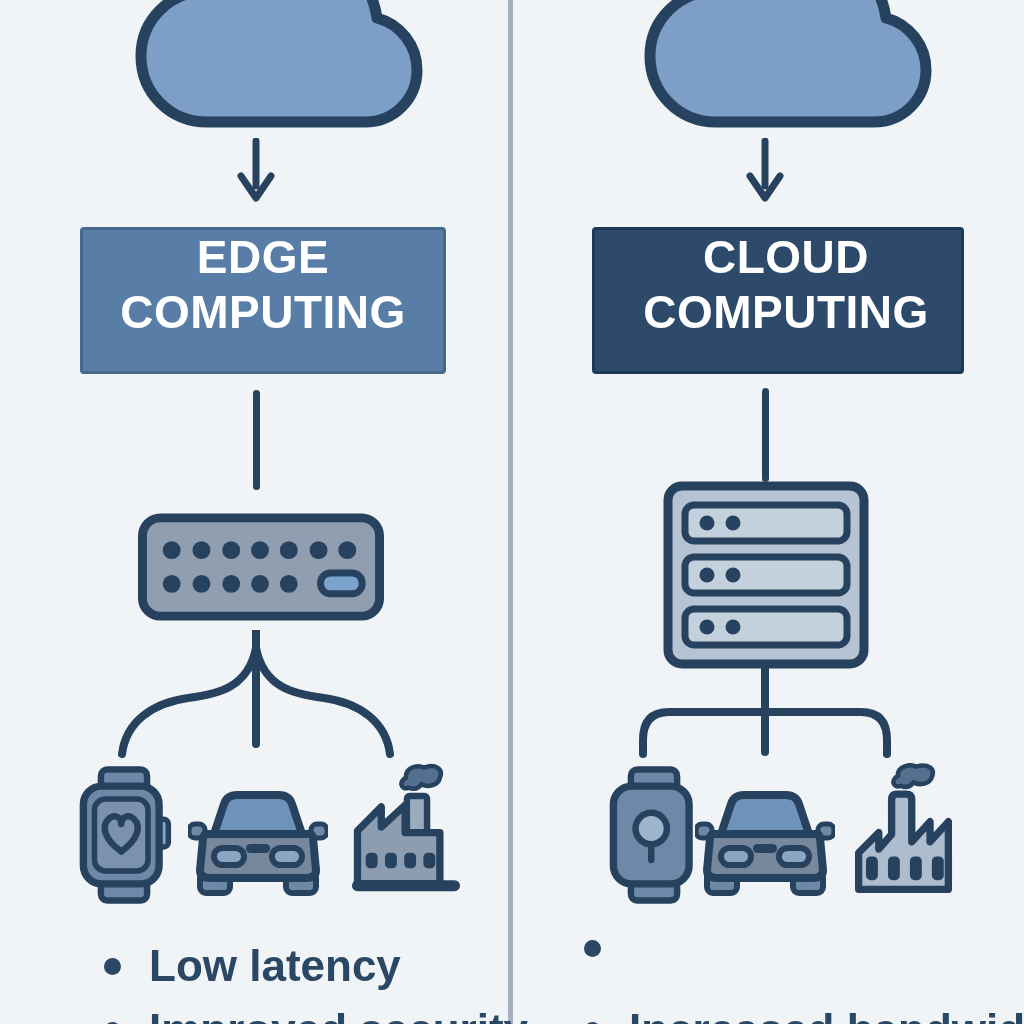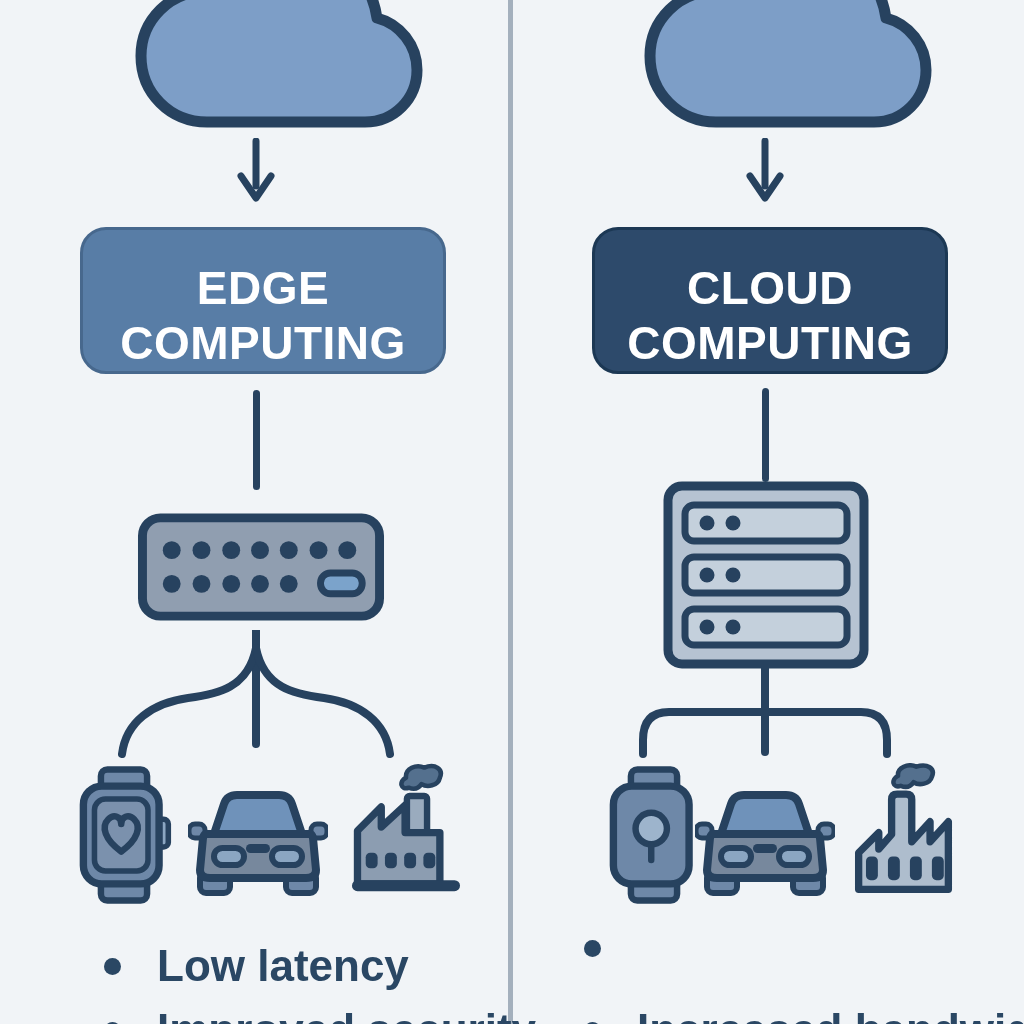--- a/index.html
+++ b/index.html
@@ -4,32 +4,32 @@
 <style>
   html,body{margin:0;padding:0;background:#e8ebee;}
   .canvas{
     position:relative; width:1024px; height:1024px; overflow:hidden;
     background:var(--background,#f1f4f7);
     font-family:"Liberation Sans", sans-serif;
   }
   .divider{position:absolute; top:0; width:5px; height:1024px; background:var(--divider,#a4b0bd);}
   .abs{position:absolute;}
   .header-box{
-    position:absolute; display:flex; align-items:flex-end; justify-content:center;
-    border-radius:26px; text-align:center;
+    position:absolute; display:flex; align-items:flex-start; justify-content:center;
+    border-radius:4px; text-align:center;
   }
   .header-box.edge{background:var(--edge-box-fill,#587da6); border:3px solid var(--edge-box-border,#47688d);}
-  .header-box.cloud{background:var(--cloud-box-fill,#2d4a6b); border:3px solid var(--cloud-box-border,#1c3854);}
+  .header-box.cloud{background:var(--cloud-box-fill,#2d4a6b); border:3px solid var(--cloud-box-border,#1c3854);padding-left:16px;}
   .header-title{
     color:var(--title-text,#fff); font-weight:bold; font-size:46px; line-height:1.2;
     letter-spacing:0.5px; width:320px;
   }
   .vline{position:absolute; width:7px; background:var(--outline-navy,#27425f); border-radius:4px;}
   .bullet{
-    position:absolute; display:flex; align-items:center; gap:36px;
+    position:absolute; display:flex; align-items:center; gap:28px;
     font-size:44px; font-weight:600; color:var(--text-navy,#2a4764); line-height:52px; white-space:nowrap;
   }
   .bullet .dot{width:17px;height:17px;border-radius:50%;background:var(--text-navy,#2a4764);flex:none;}
   
   .st-navy{stroke:var(--outline-navy,#27425f); stroke-linejoin:round; stroke-linecap:round; fill:none;}
   .f-cloud{fill:var(--cloud-fill,#7d9ec7);}
   .f-device{fill:var(--device-fill,#909eb0);}
   .f-server{fill:var(--server-fill,#b6c3d2);}
   .f-bar{fill:var(--server-bar-fill,#c4d0dc);}
   .f-med{fill:var(--icon-medium-fill,#6e88a8);}

